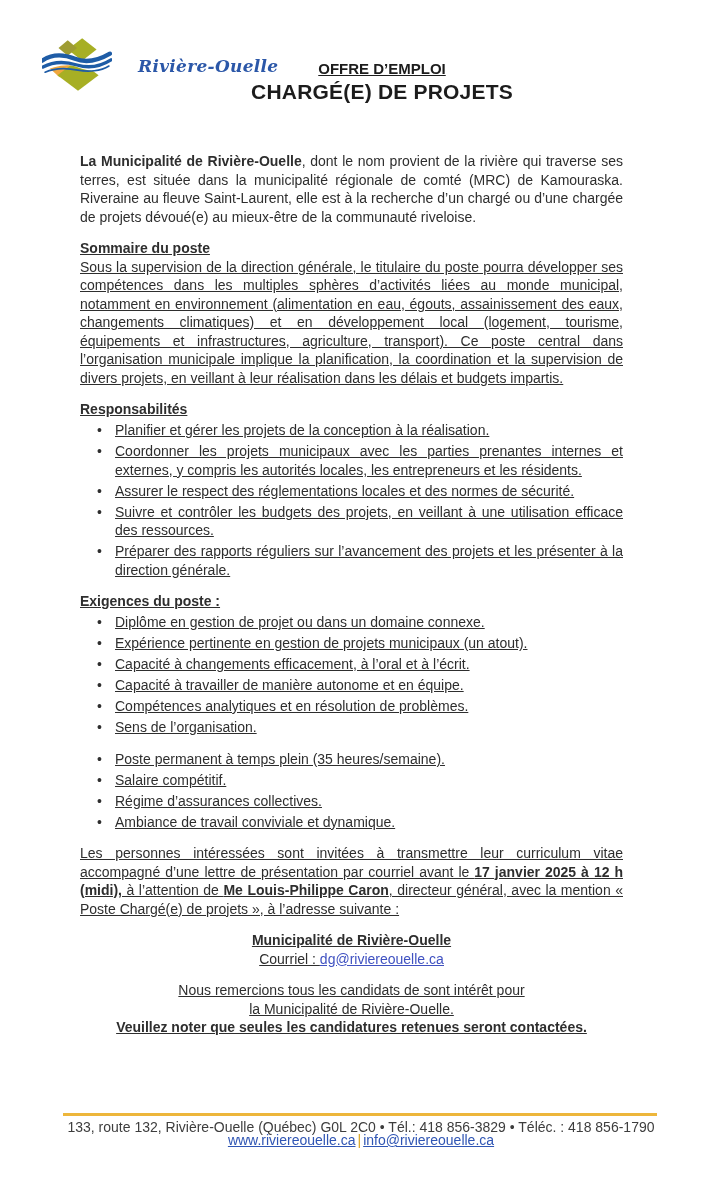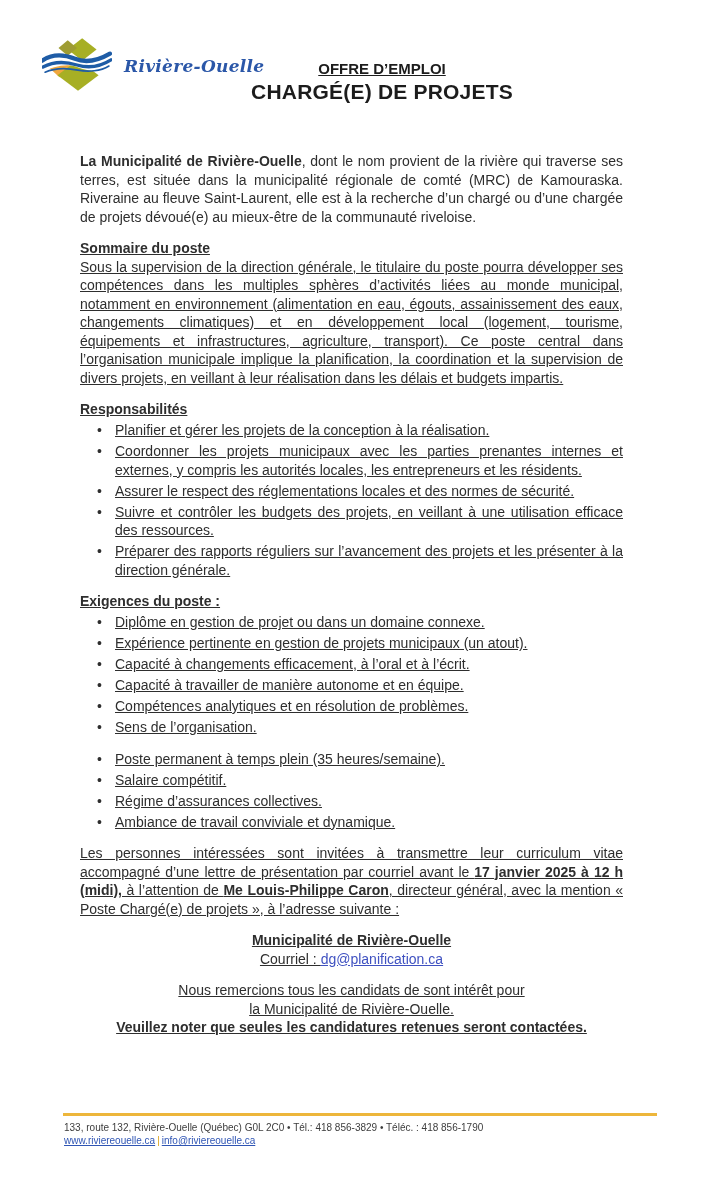--- a/index.html
+++ b/index.html
@@ -1,21 +1,21 @@
 <!DOCTYPE html>
 <html><head>
 <meta charset="utf-8">
 <style>
   html,body{margin:0;padding:0;}
   body{
     width:720px;height:1185px;position:relative;background:#ffffff;
     font-family:"Liberation Sans",sans-serif;color:#2e2e2e;overflow:hidden;
   }
   
-  .logo{position:absolute;left:42px;top:38px;display:flex;align-items:center;gap:12px;}
+  .logo{position:absolute;left:42px;top:38px;display:flex;align-items:center;gap:26px;}
   .logo svg{width:70px;height:56px;display:block;}
   .wordmark{
     font-family:"DejaVu Serif",serif;font-style:italic;font-weight:600;
     color:#2b57a8;font-size:17px;letter-spacing:0.3px;white-space:nowrap;
   }
   
   .header-titles{position:absolute;left:0;top:60px;width:720px;padding-left:44px;box-sizing:border-box;text-align:center;color:#1c1c1c;}
   .eyebrow{font-size:15px;font-weight:bold;text-decoration:underline;}
   .doc-title{font-size:21px;font-weight:bold;margin-top:3px;letter-spacing:0.2px;}
   
@@ -28,22 +28,22 @@
   .section-heading{font-weight:bold;}
   ul.bullets{margin:0;padding:0;list-style:none;}
   ul.bullets li{position:relative;padding-left:35px;margin-top:2.5px;}
   ul.bullets li::before{content:"\2022";position:absolute;left:17px;top:0;}
   .centered{text-align:center;}
   .bold{font-weight:bold;}
   a.doc-link{color:#3f51c1;text-decoration:underline;}
   
   .footer-rule{position:absolute;left:63px;top:1113px;width:594px;height:3px;background:#edb63b;}
   .footer-text{
-    position:absolute;right:62px;top:1121px;width:594px;text-align:left;
-    font-size:10px;line-height:13px;color:#3d3d3d;
+    position:absolute;right:62px;top:1121px;width:594px;text-align:center;
+    font-size:14px;line-height:13px;color:#3d3d3d;
   }
   .footer-text a{color:#2f55b4;text-decoration:underline;}
   .footer-sep{color:#d9a21b;padding:0 2px;}
 </style>
 </head>
 <body>
 
 <div class="logo">
   <svg viewBox="0 0 68 54" aria-hidden="true">
 
@@ -107,21 +107,21 @@
         </ul>
       </div>
     </div>
 
   <div class="section">
     <p><span>Les personnes intéressées sont invitées à transmettre leur curriculum vitae accompagné d’une lettre de présentation par courriel avant le </span><span class="bold">17 janvier 2025 à 12 h (midi),</span><span> à l’attention de </span><span class="bold">Me Louis-Philippe Caron</span><span>, directeur général, avec la mention « Poste Chargé(e) de projets », à l’adresse suivante :</span></p>
   </div>
 
   <div class="section centered">
     <div class="bold">Municipalité de Rivière-Ouelle</div>
-    <div><span>Courriel : </span><a class="doc-link" href="#">dg@planification.ca</a></div>
+    <div><span>Courriel : </span><a class="doc-link" href="#">dg@riviereouelle.ca</a></div>
   </div>
 
   <div class="section centered">
     <div>Nous remercions tous les candidats de sont intérêt pour</div>
     <div>la Municipalité de Rivière-Ouelle.</div>
     <div class="bold">Veuillez noter que seules les candidatures retenues seront contactées.</div>
   </div>
 </div>
 
 <div class="footer-rule"></div>

